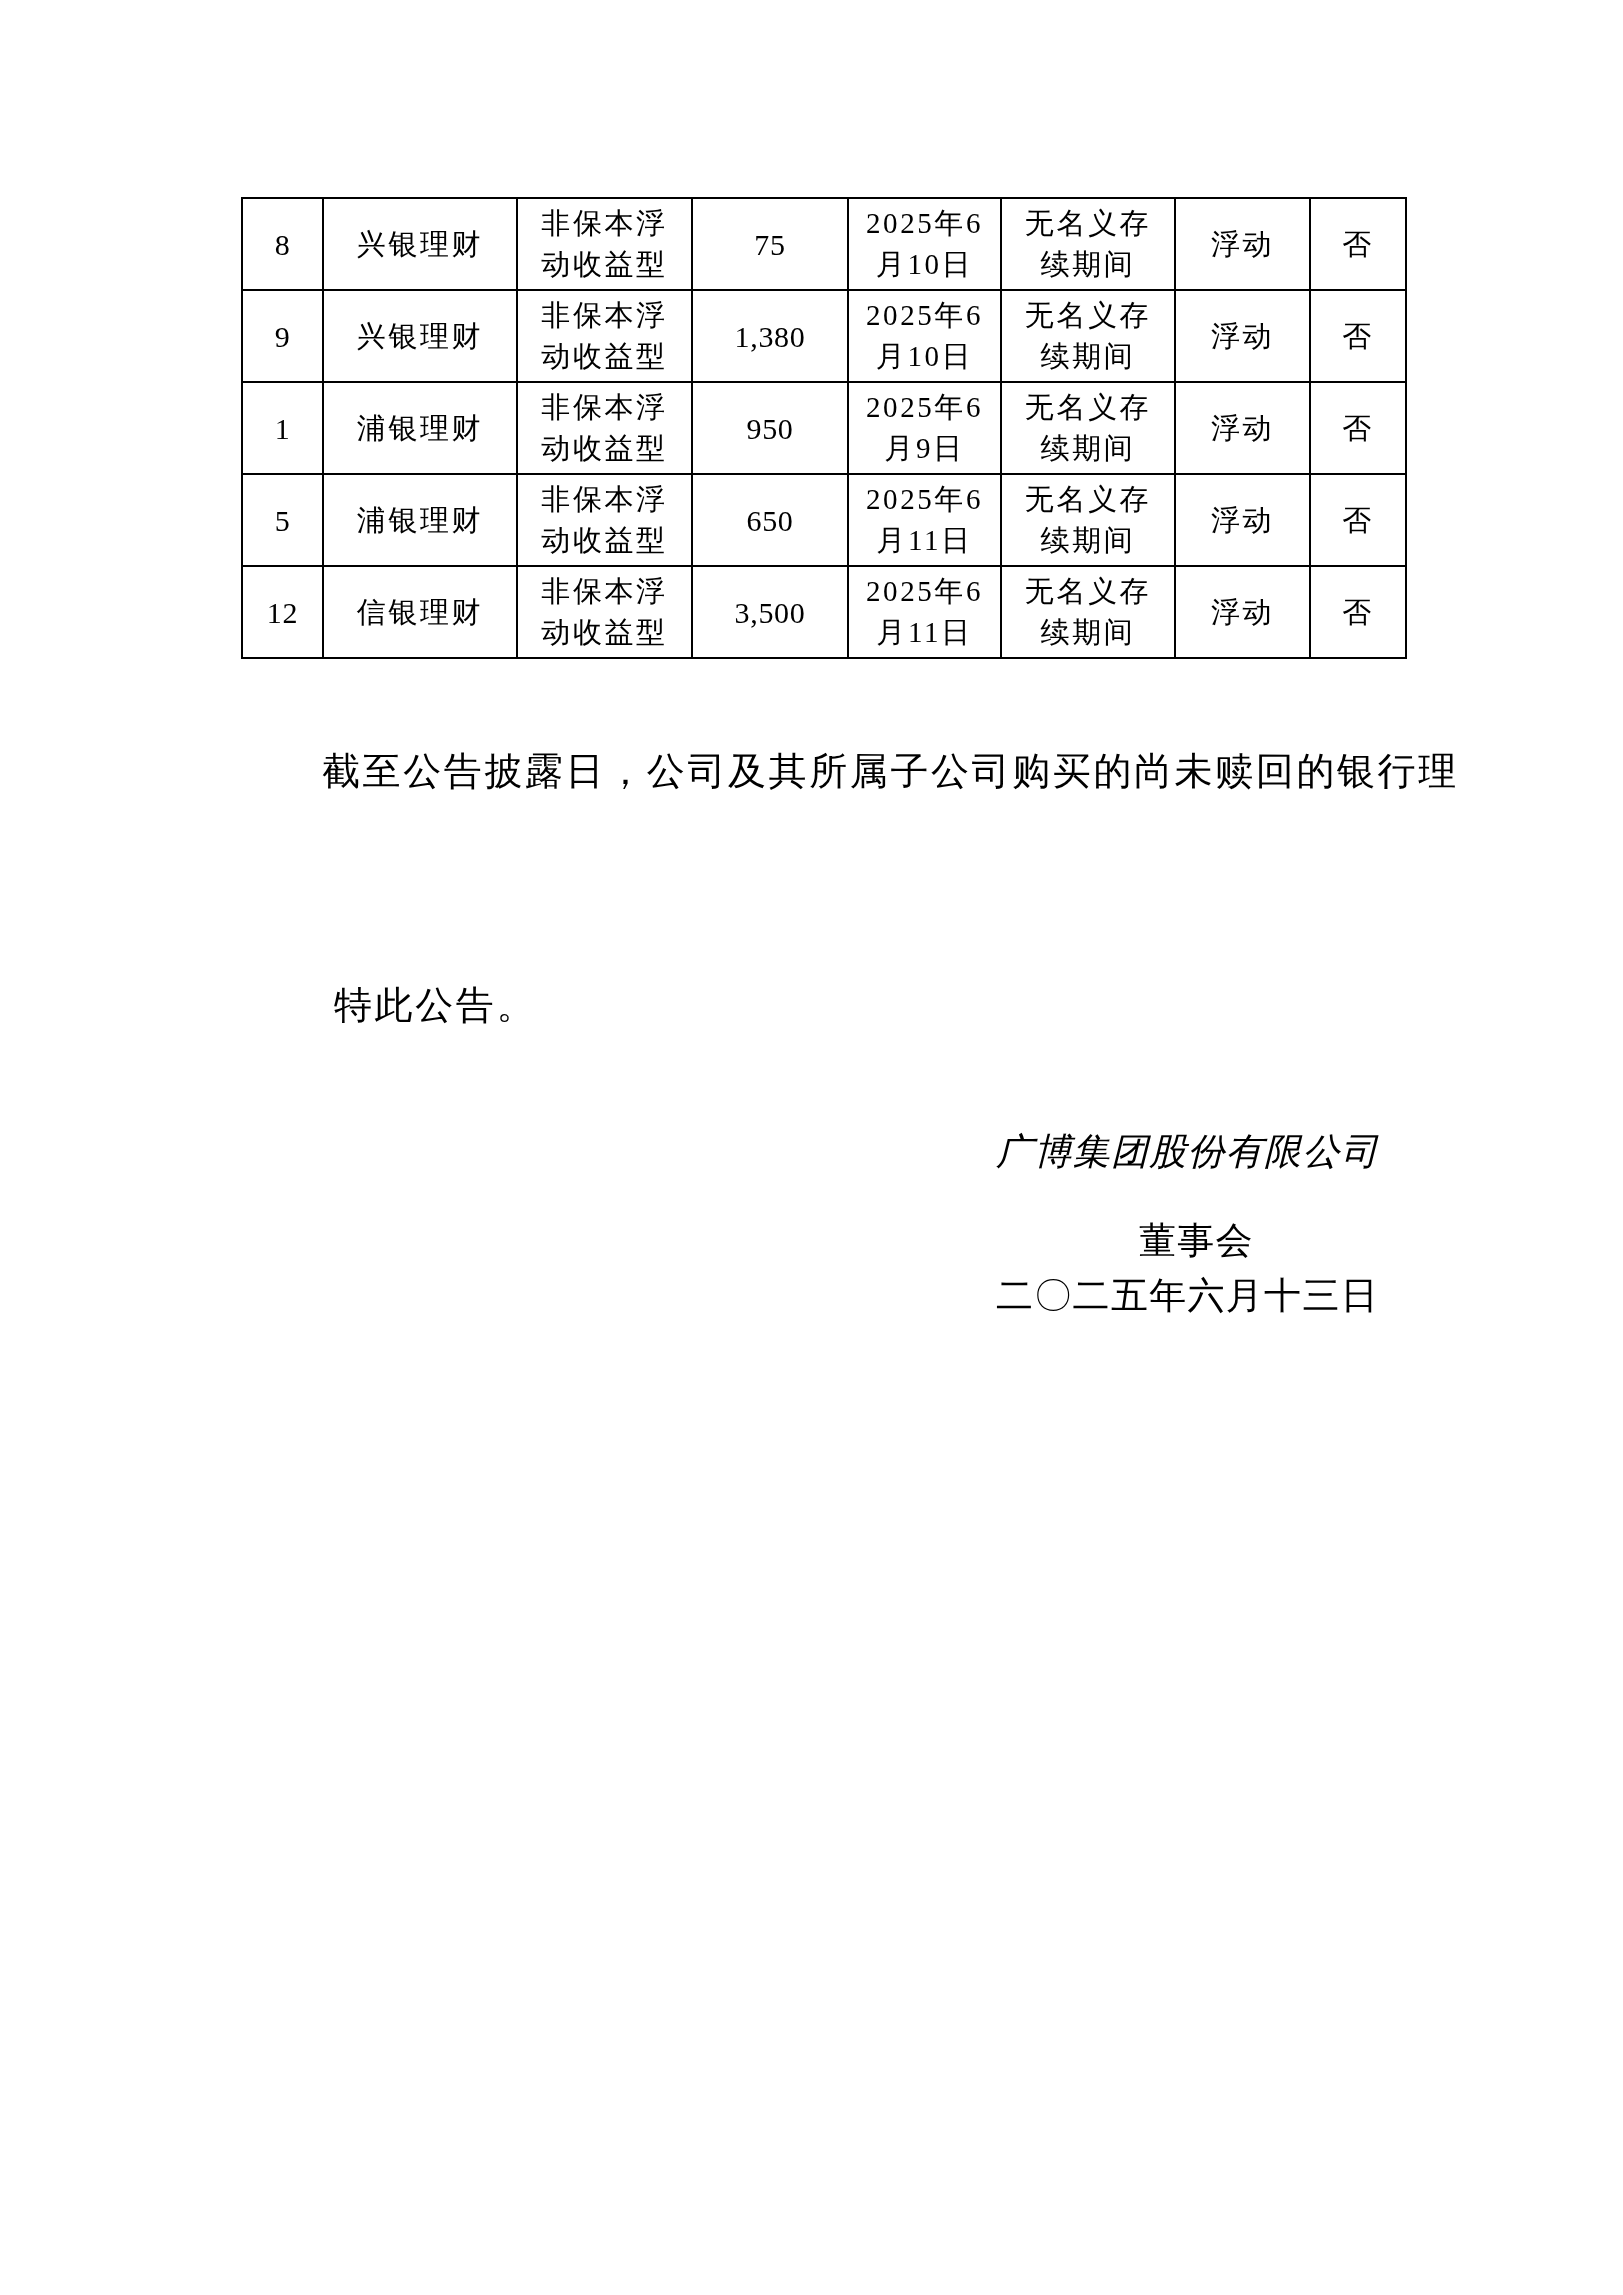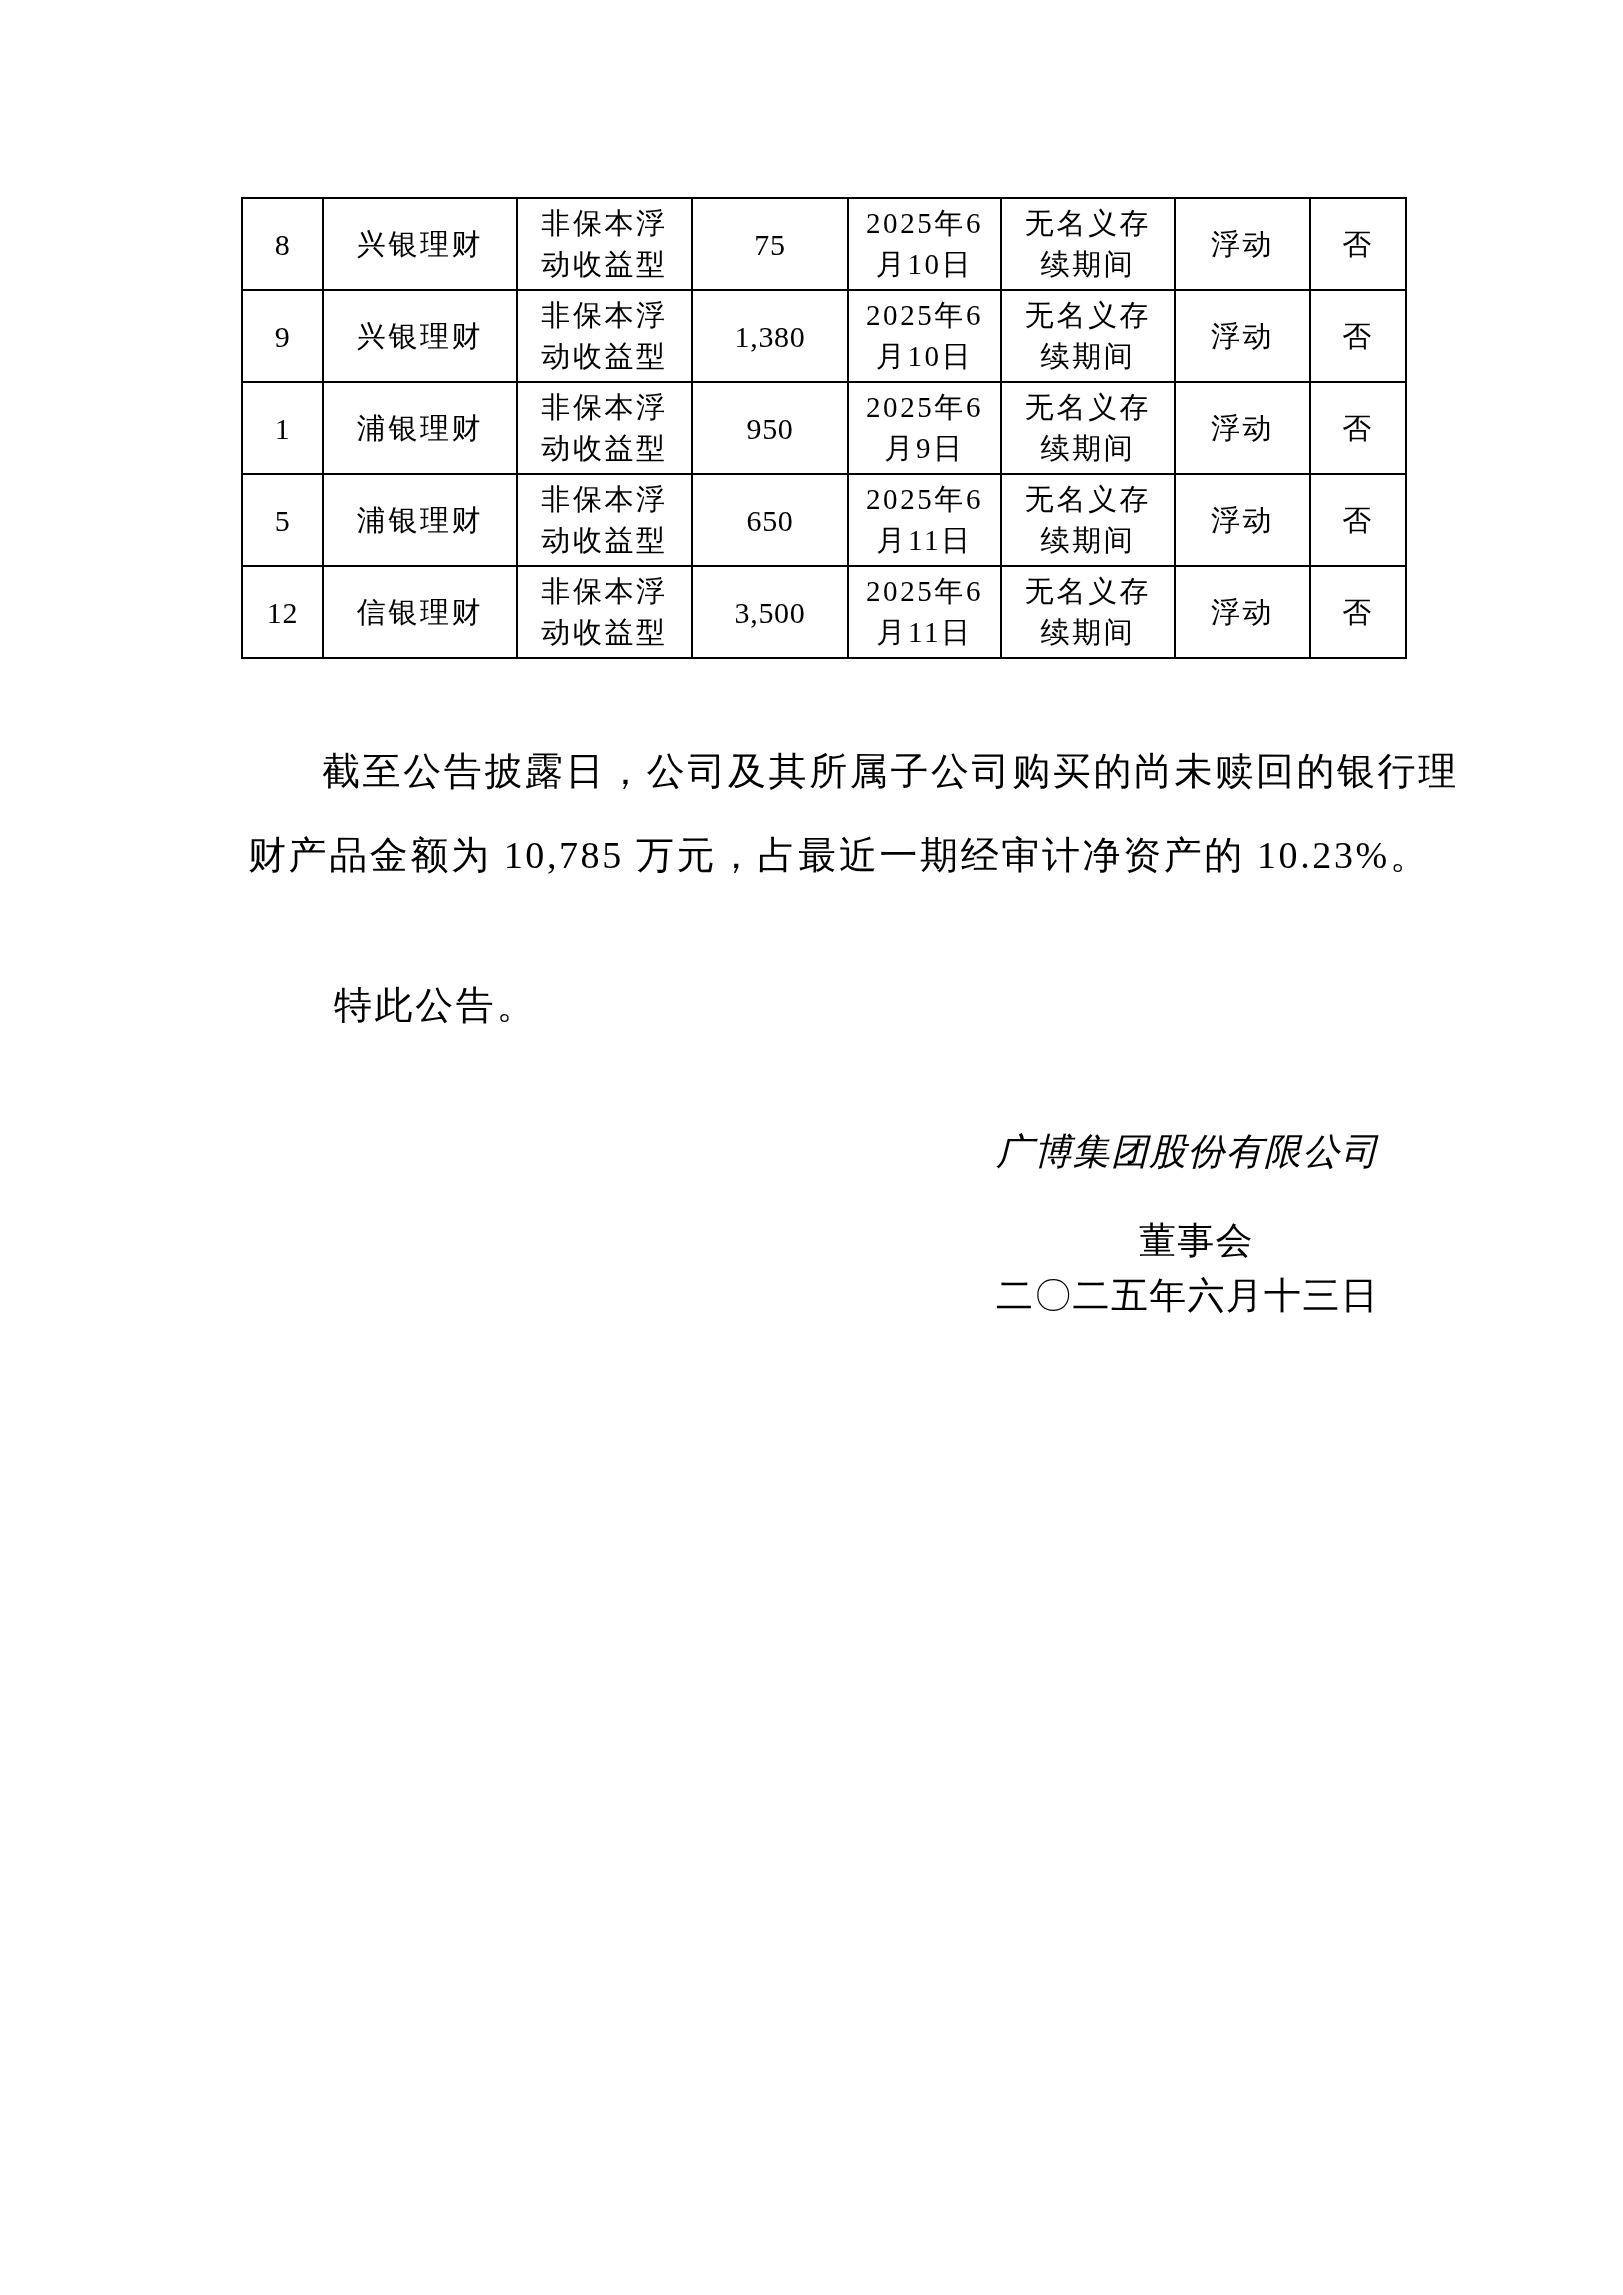--- a/index.html
+++ b/index.html
@@ -173,21 +173,20 @@
           <span class="cell-line">无名义存</span>
           <span class="cell-line">续期间</span>
         </td>
         <td>浮动</td>
         <td>否</td>
       </tr>
     </tbody>
   </table>
 
   <div class="para" style="left:322px; top:750px;text-align:center;">截至公告披露日，公司及其所属子公司购买的尚未赎回的银行理</div>
-  <div class="para" style="left:248px; top:834px;">财产品金额为 10,785 万元，占最近一期经审计净资产的 10.23%。</div>
 
   <div class="para" style="left:334px; top:968px;margin-top:16px;">特此公告。</div>
 
   <div class="sig" style="left:996px; top:1131px;font-style:italic;">广博集团股份有限公司</div>
   <div class="sig" style="left:1139px; top:1222px;font-family:Liberation Mono, monospace;">董事会</div>
   <div class="sig" style="left:996px; top:1275px;">二〇二五年六月十三日</div>
 
 </div>
 
 

